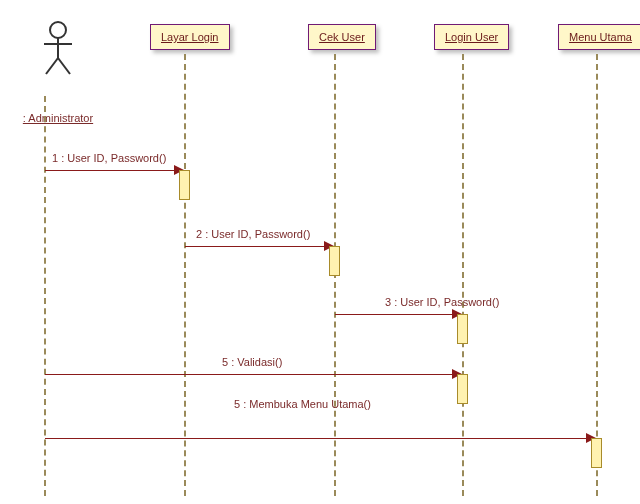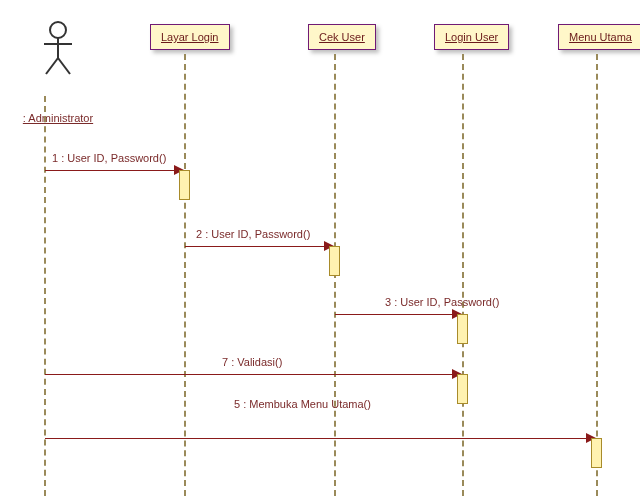--- a/index.html
+++ b/index.html
@@ -106,21 +106,21 @@
   <div class="msg-label" style="left:196px; top:228px;text-align:right;">2 : User ID, Password()</div>
   <div class="msg-line" style="left:185px; top:246px; width:141px;"></div>
   <div class="msg-arrow" style="left:324px; top:241px;"></div>
   <div class="activation" style="left:329px; top:246px; height:30px;"></div>
 
   <div class="msg-label" style="left:338px; top:296px;margin-left:47px;">3 : User ID, Password()</div>
   <div class="msg-line" style="left:335px; top:314px; width:119px;"></div>
   <div class="msg-arrow" style="left:452px; top:309px;"></div>
   <div class="activation" style="left:457px; top:314px; height:30px;"></div>
 
-  <div class="msg-label" style="left:222px; top:356px;">7 : Validasi()</div>
+  <div class="msg-label" style="left:222px; top:356px;">5 : Validasi()</div>
   <div class="msg-line" style="left:45px; top:374px; width:409px;"></div>
   <div class="msg-arrow" style="left:452px; top:369px;"></div>
   <div class="activation" style="left:457px; top:374px; height:30px;"></div>
 
   <div class="msg-label" style="left:234px; top:398px;">5 : Membuka Menu Utama()</div>
   <div class="msg-line" style="left:45px; top:438px; width:543px;"></div>
   <div class="msg-arrow" style="left:586px; top:433px;"></div>
   <div class="activation" style="left:591px; top:438px; height:30px;"></div>
 
 </div>

